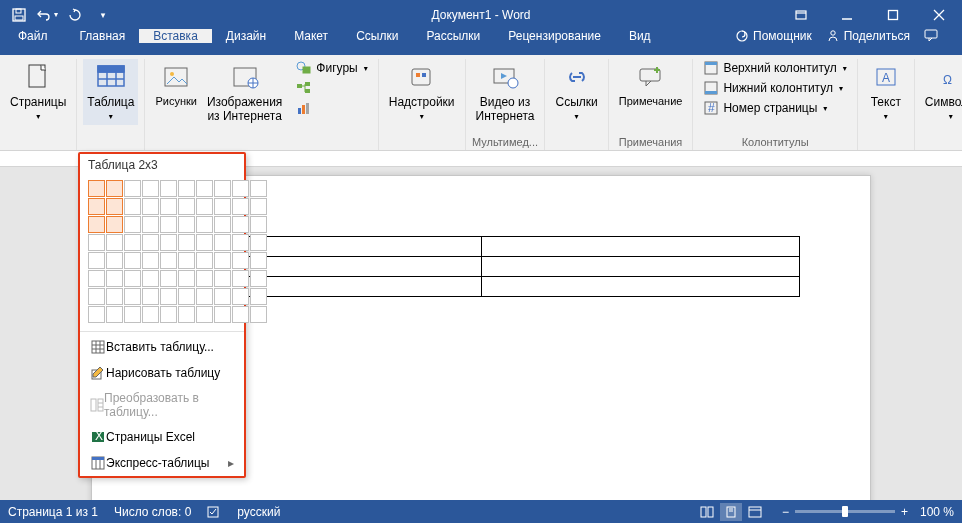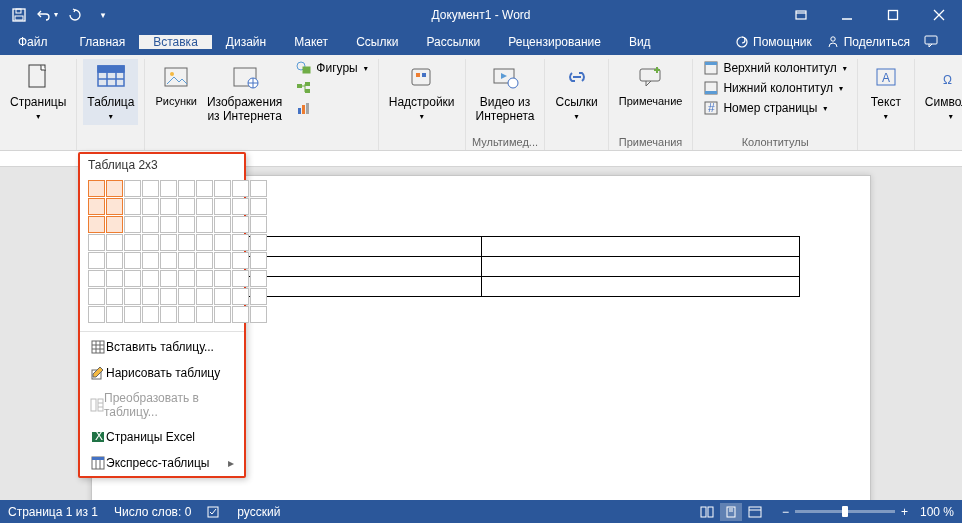--- a/index.html
+++ b/index.html
@@ -4,21 +4,21 @@
 <style>
 *{margin:0;padding:0;box-sizing:border-box;font-family:"Segoe UI",Tahoma,sans-serif;font-size:12px;user-select:none}
 body{background:#fff;width:962px;height:523px;overflow:hidden;position:relative;display:flex;flex-direction:column}
 .titlebar{height:29px;background:#2b579a;display:flex;align-items:center;color:#fff;position:relative}
 .qat{display:flex;gap:2px;margin-left:6px;align-items:center}
 .qat .btn,.winbtn{width:26px;height:24px;display:flex;align-items:center;justify-content:center;cursor:pointer}
 .qat svg,.winctrl svg{stroke:#fff;fill:none}
 .title-center{position:absolute;left:50%;transform:translateX(-50%);font-size:12px;color:#fff}
 .winctrl{margin-left:auto;display:flex}
 .winbtn{width:46px;height:29px}
-.tabbar{height:26px;background:#2b579a;display:flex;align-items:center;color:#fff}
+.tabbar{height:26px;background:#2b579a;display:flex;align-items:flex-start;color:#fff}
 .tab{padding:0 14px;display:flex;align-items:center;font-size:12px;cursor:pointer}
 .tab.file{padding:0 18px}
 .tab.active{background:#f1f1f1;color:#2b579a}
 .tabright{margin-left:auto;display:flex;align-items:center;gap:14px;padding-right:22px}
 .tabright .item{display:flex;align-items:center;gap:4px;cursor:pointer;font-size:12px}
 .ribbon{height:96px;background:#f1f1f1;border-bottom:1px solid #d4d4d4;display:flex;padding:4px 0 0 0}
 .rgroup{display:flex;flex-direction:column;align-items:center;padding:0 6px;border-right:1px solid #e1e1e1;position:relative}
 .rgroup .body{flex:1;display:flex;align-items:flex-start;gap:2px}
 .rgroup .label{font-size:11px;color:#666;text-align:center;padding:2px 0;line-height:1}
 .bigbtn{width:auto;min-width:44px;display:flex;flex-direction:column;align-items:center;padding:2px 4px;cursor:pointer;text-align:center}

